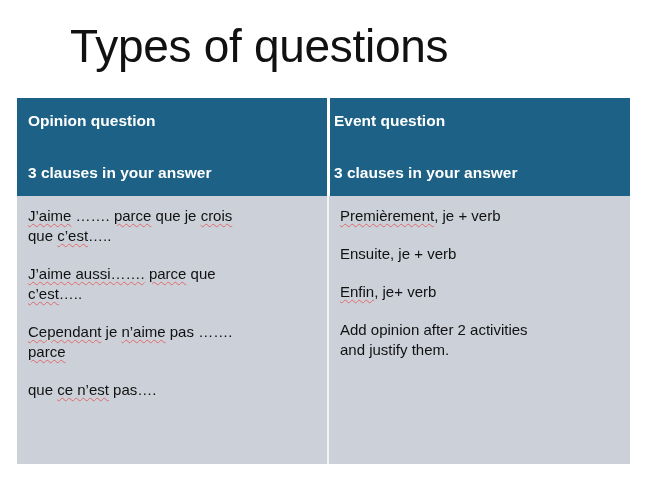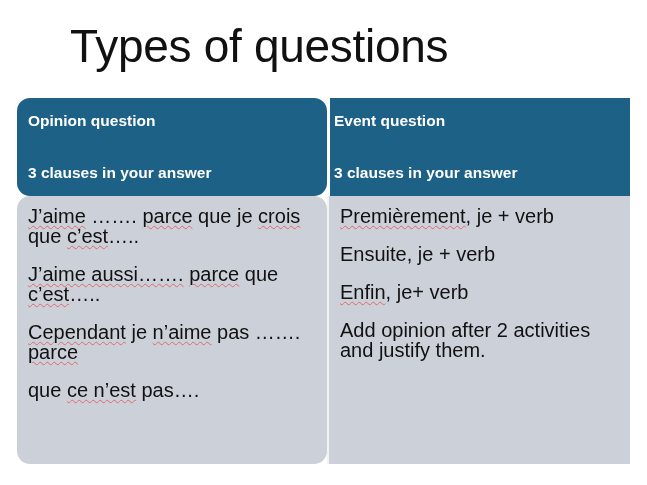--- a/index.html
+++ b/index.html
@@ -51,21 +51,20 @@
   }
 
   .cell {
     box-sizing: border-box;
     width: 50%;
     position: relative;
   }
 
   .cell-left {
     width: 310px;
-    border-radius: 13px;
   }
   .cell-right {
     width: 303px;
   }
 
   .header-cell {
     background: #1d6286;
     color: #ffffff;
     font-weight: bold;
     font-size: 15.5px;
@@ -75,21 +74,21 @@
     padding-left: 4px;
     border-left: 3px solid #ffffff;
   }
   .header-line-gap {
     height: 34px;
   }
 
   .body-cell {
     background: #ccd1d9;
     color: #111111;
-    font-size: 20px;
+    font-size: 15px;
     line-height: 20px;
     padding: 10px 8px 0 11px;
   }
   .body-cell.cell-right {
     border-left: 2px solid #f2f3f5;
   }
 
   .para {
     margin: 0 0 18px 0;
   }

